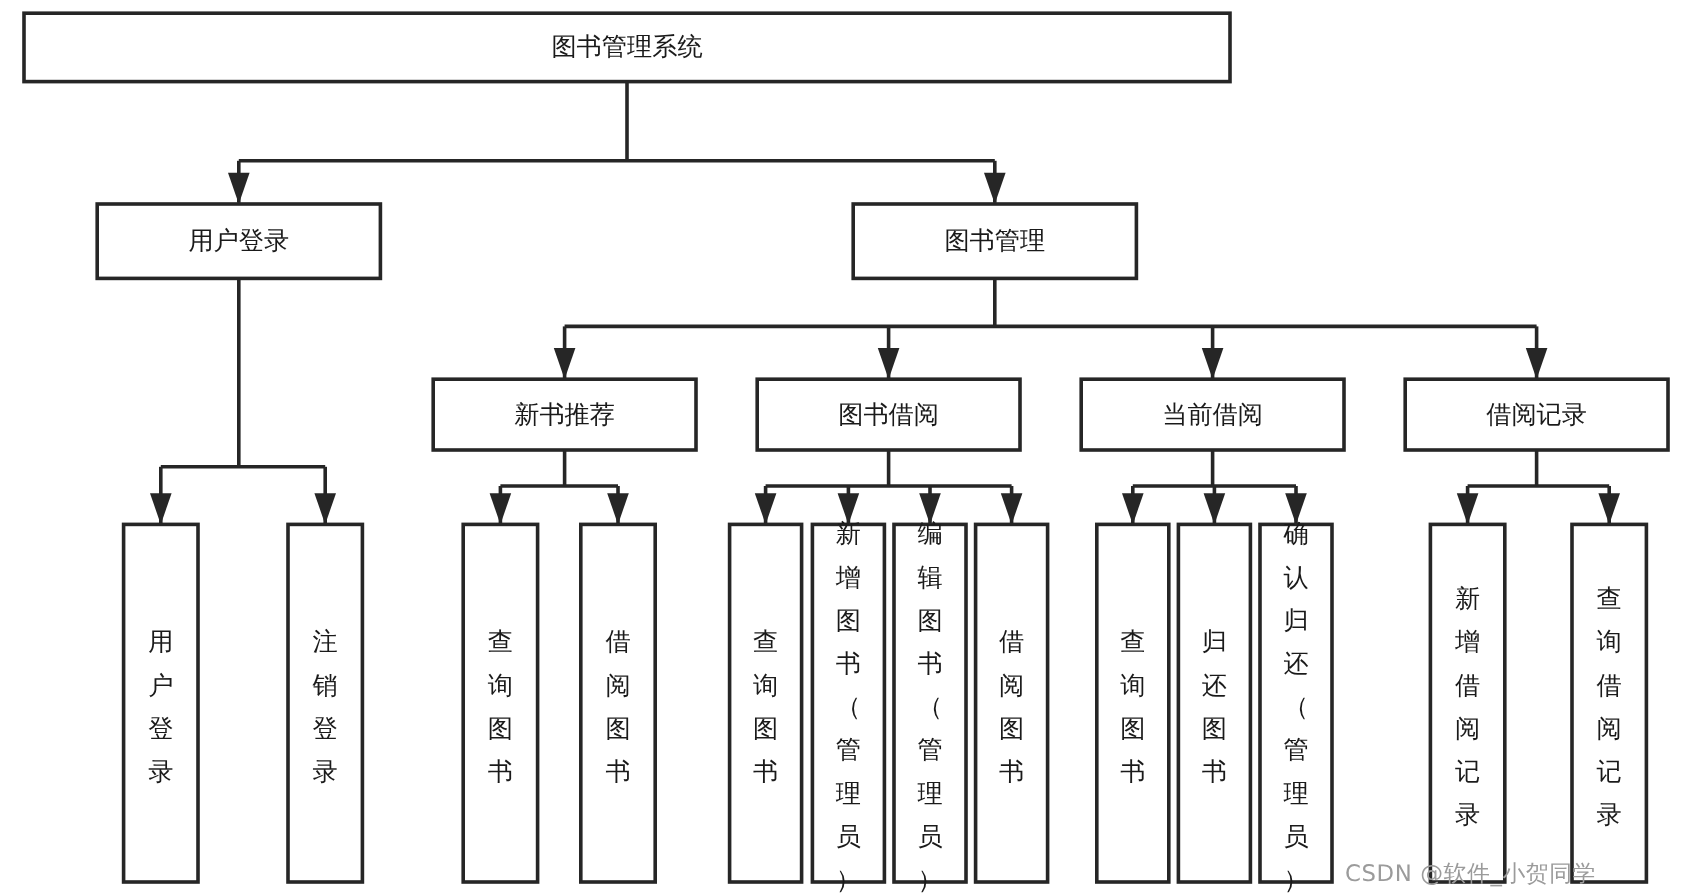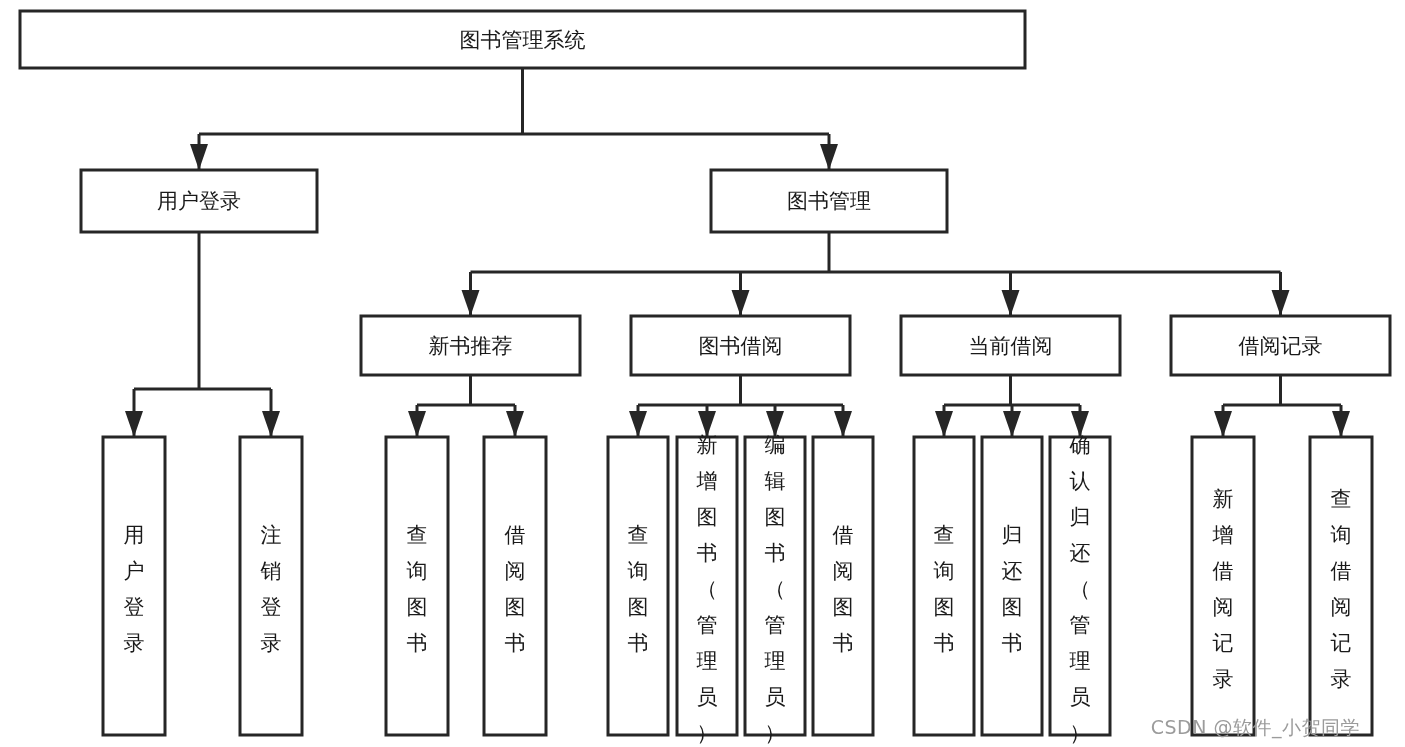--- a/index.html
+++ b/index.html
@@ -12,21 +12,20 @@
     width: 1405px;
     height: 747px;
     font-family: "DejaVu Sans", "Liberation Sans", sans-serif;
     overflow: hidden;
     position: relative;
   }
   #diagram-root {
     position: relative;
     width: 1354px;
     height: 747px;
-    padding-left: 14px;
   }
   svg.diagram-canvas {
     position: absolute;
     top: 0;
     left: 0;
     width: 1405px;
     height: 747px;
     display: block;
   }
   .node-box {
@@ -52,21 +51,21 @@
     stroke-width: 3;
     fill: none;
     stroke-linecap: butt;
   }
   .arrow-head {
     fill: #262626;
     stroke: none;
   }
   .watermark {
     position: absolute;
-    right: 8px;
+    right: 24px;
     bottom: 6px;
     font-family: "DejaVu Sans", "Liberation Sans", sans-serif;
     font-size: 19px;
     color: #9b9b9b;
     letter-spacing: 0.5px;
     white-space: nowrap;
     user-select: none;
   }
 </style>
 </head>

